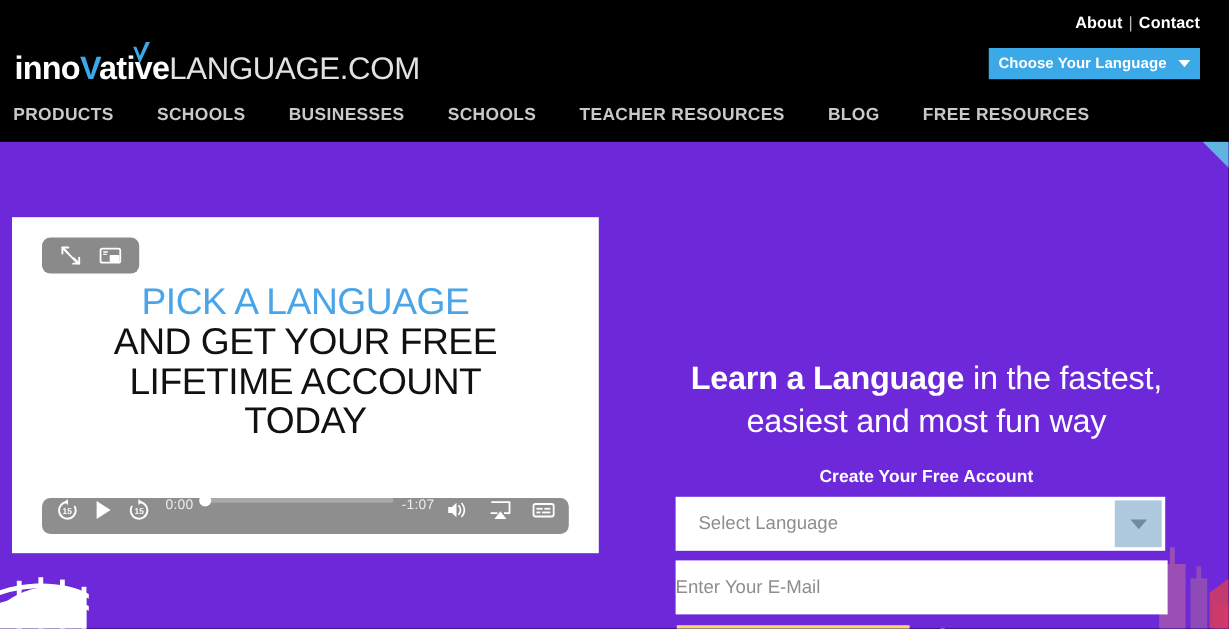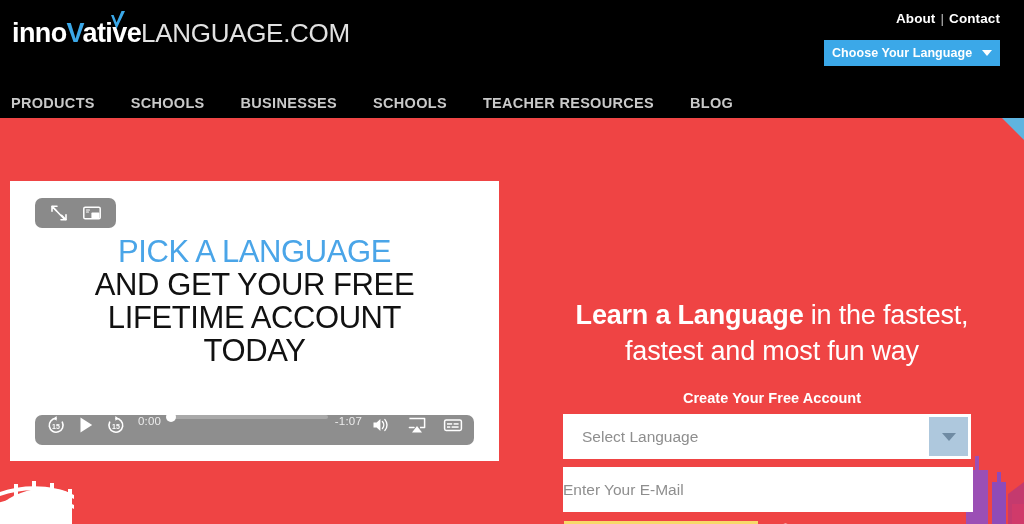--- a/index.html
+++ b/index.html
@@ -11,21 +11,21 @@
   }
   .page { position: relative; width: 1024px; height: 524px; overflow: hidden; }
 
   
   .header {
     position: absolute; left: 0; top: 0; width: 1024px; height: 118px;
     background: #000000;
     z-index: 5;
   }
   .logo {
-    position: absolute; left: 12px; top: 20px;
+    position: absolute; left: 12px; top: 44px;
     white-space: nowrap;
     line-height: 1;
     user-select: none;
   }
   .logo .lg-a {
     font-size: 27px; font-weight: bold; color: #ffffff;
     letter-spacing: -0.6px;
   }
   .logo .lg-v {
     font-size: 27px; font-weight: bold; color: #3ba8e8;
@@ -66,37 +66,37 @@
   .lang-btn .caret {
     margin-left: auto;
     width: 0; height: 0;
     border-left: 5px solid transparent;
     border-right: 5px solid transparent;
     border-top: 6px solid #ffffff;
   }
 
   .mainnav {
     position: absolute; left: 0; top: 88px; width: 1024px; height: 30px;
-    display: flex; align-items: center;
+    display: flex; 
     padding-left: 11px;
   }
   .mainnav a {
     color: #c9c9c9;
     font-size: 14.5px;
     font-weight: bold;
     text-decoration: none;
     letter-spacing: 0.3px;
     white-space: nowrap;
     margin-right: 36px;
   }
 
   
   .hero {
     position: absolute; left: 0; top: 118px; width: 1024px; height: 406px;
-    background: #ef4444;
+    background: #6d28d9;
     overflow: hidden;
   }
   .hero-corner {
     position: absolute; right: 0; top: 0;
     width: 0; height: 0;
     border-top: 22px solid #5fb4e0;
     border-left: 22px solid transparent;
   }
   .sparkle {
     position: absolute; left: 71px; top: 124px;
@@ -291,20 +291,21 @@
       <span class="caret"></span>
     </button>
 
     <nav class="mainnav">
       <a href="#">PRODUCTS</a>
       <a href="#">SCHOOLS</a>
       <a href="#">BUSINESSES</a>
       <a href="#">SCHOOLS</a>
       <a href="#">TEACHER RESOURCES</a>
       <a href="#">BLOG</a>
+      <a href="#">FREE RESOURCES</a>
     </nav>
   </div>
 
   <div class="hero">
 
     <div class="hero-corner"></div>
     <div class="sparkle"></div>
 
     <svg class="bridge" viewBox="0 0 105 58">
       <path d="M-5 58 C 5 26, 48 12, 80 26 L 80 58 Z" fill="#ffffff"></path>
@@ -321,21 +322,21 @@
       <rect x="14" y="22" width="22" height="54" fill="#9b4fb5"></rect>
       <rect x="23" y="8" width="4" height="16" fill="#9b4fb5"></rect>
       <rect x="40" y="34" width="14" height="42" fill="#8e4bb8"></rect>
       <rect x="45" y="24" width="4" height="12" fill="#8e4bb8"></rect>
       <path d="M56 46 L72 34 L72 76 L56 76 Z" fill="#c43a6e"></path>
       <rect x="60" y="56" width="12" height="20" fill="#d03a6a"></rect>
     </svg>
 
     <div class="headline">
       <b>Learn a Language</b><span> in the fastest,</span><br>
-      <span>fastest and most fun way</span>
+      <span>easiest and most fun way</span>
     </div>
 
     <div class="sub-label">Create Your Free Account</div>
 
     <div class="select-wrap">
       <span class="placeholder">Select Language</span>
       <span class="dd">
         <span class="caret"></span>
       </span>
     </div>

